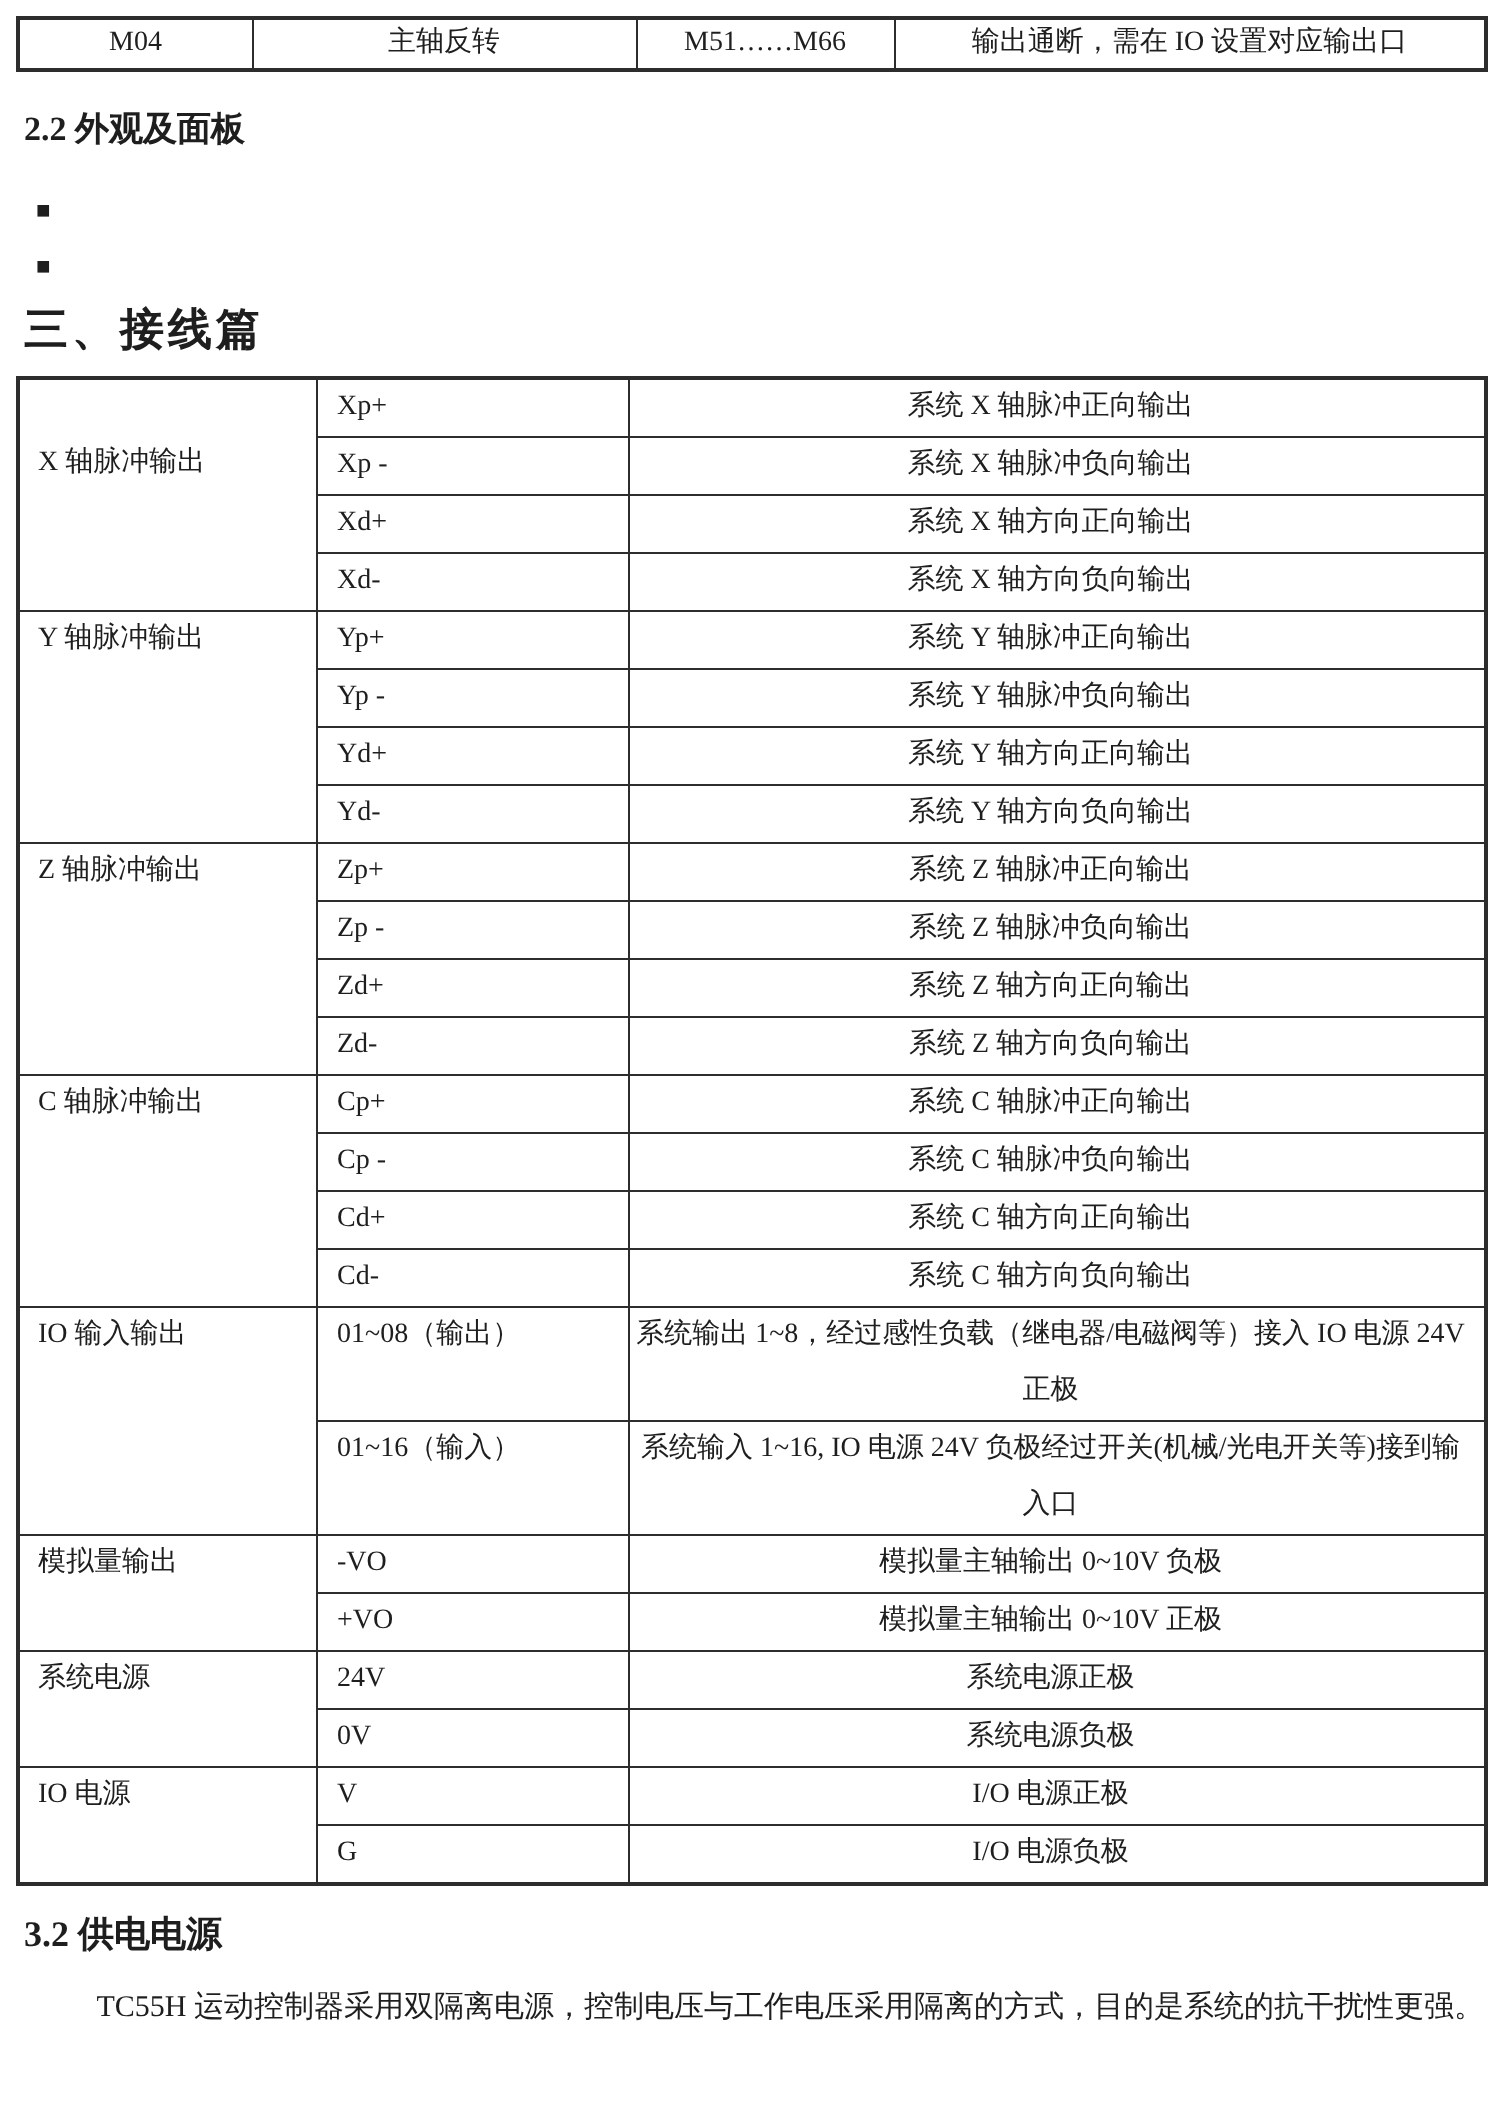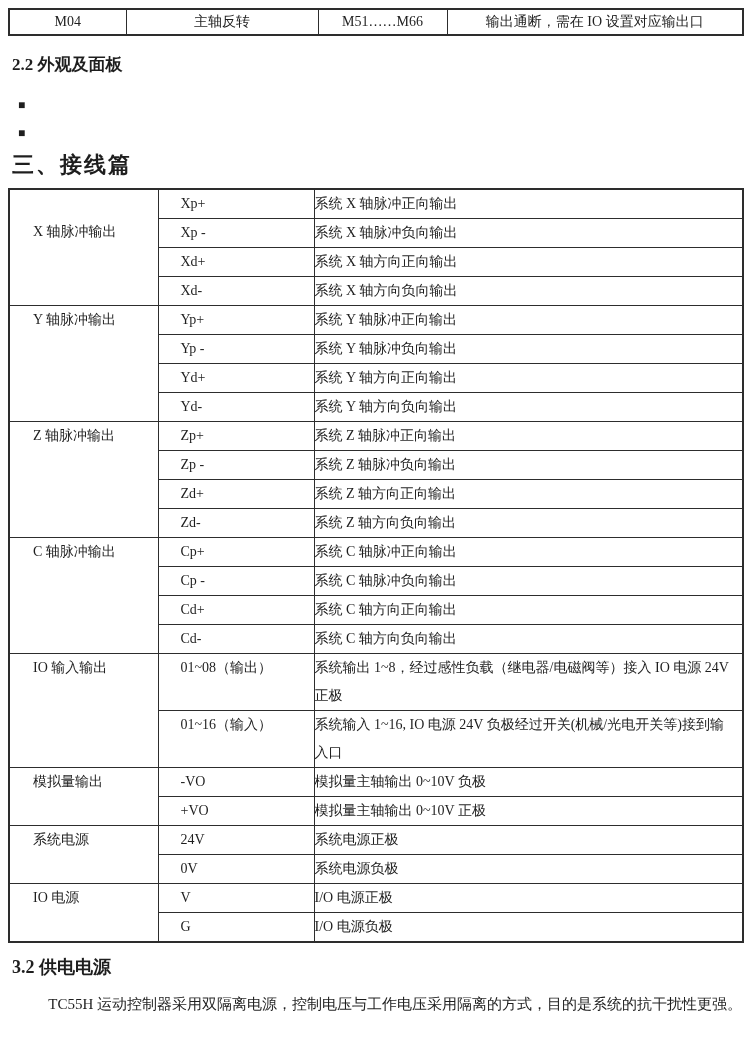--- a/index.html
+++ b/index.html
@@ -75,24 +75,24 @@
     table-layout:fixed;
   }
   .itable td{
     border:1px solid var(--line);
     font-size:14px;
     line-height:28px;
     vertical-align:top;
     padding:0;
     overflow:hidden;
   }
-  .itable td.glabel{ padding-left:23px; }
+  .itable td.glabel{ padding-left:9px; }
   .itable td.glabel.gx{ padding-top:28px; }
-  .itable td.pin{ padding-left:22px; height:28px; white-space:nowrap;margin-top:36px; }
-  .itable td.desc{ padding-right:6px; }
+  .itable td.pin{ padding-left:10px; height:28px; white-space:nowrap;margin-top:36px; }
+  .itable td.desc{ padding-right:6px;text-align:center; }
 
   
   .para{ margin:14px 0 0 0;text-align:right; }
   .pline{
     display:block;
     font-size:15px;
     line-height:30px;
     white-space:nowrap;
   }
   .pline.indent{ padding-left:13px; }

